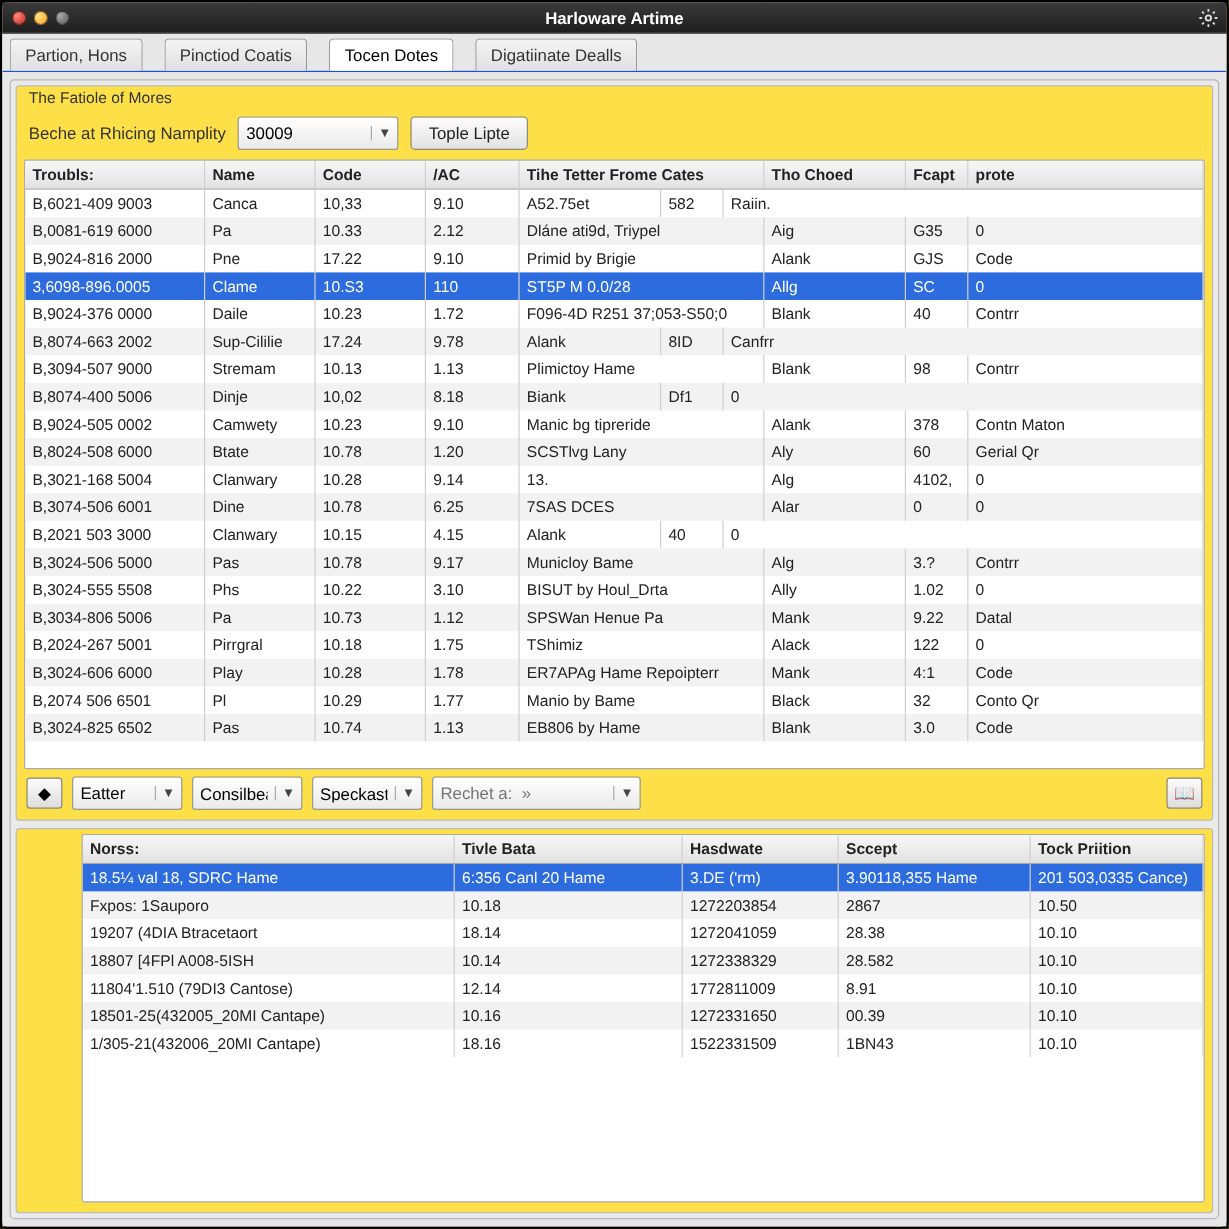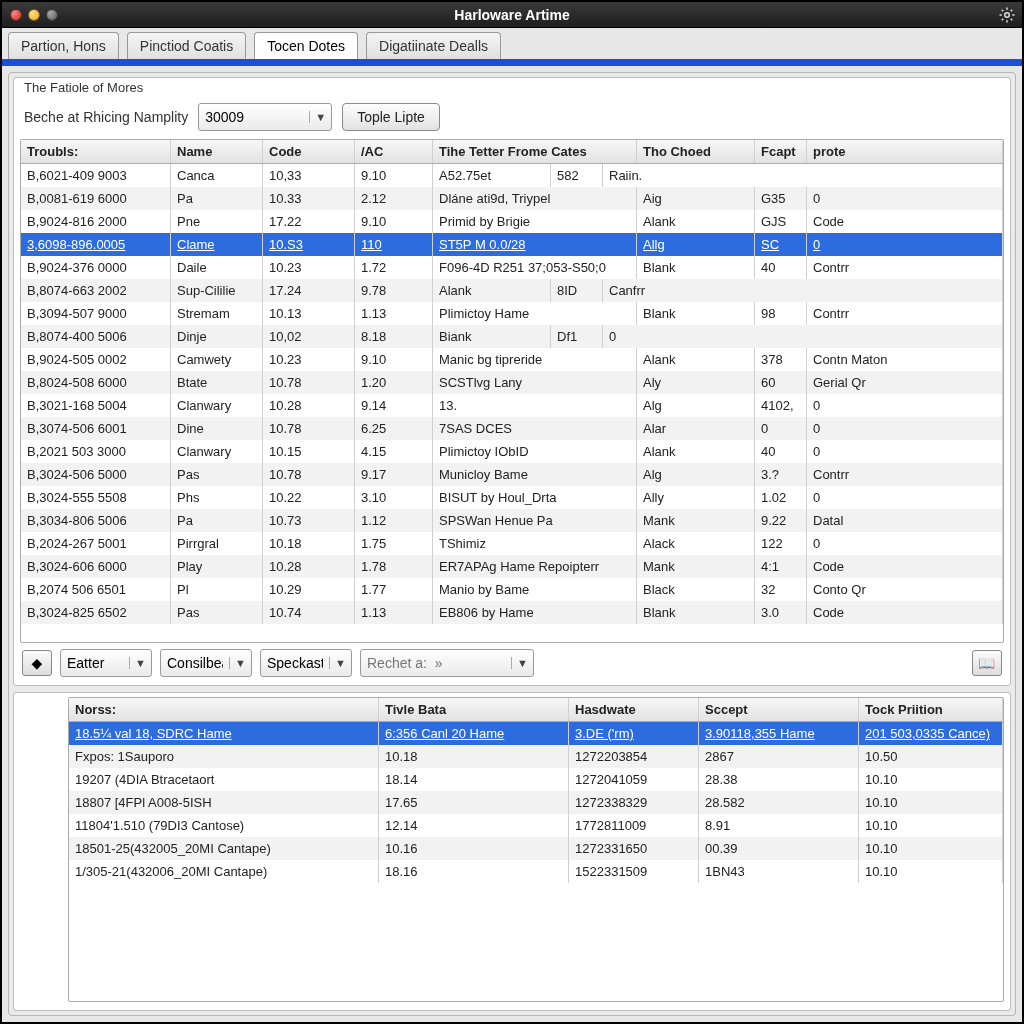--- a/index.html
+++ b/index.html
@@ -7,46 +7,46 @@
   .window { width: 1024px; height: 1024px; background: #e7e7e7; border: 2px solid #000; border-radius: 6px; display: flex; flex-direction: column; }
   .titlebar { height: 26px; background: linear-gradient(#3a3a3a,#1e1e1e); display: flex; align-items: center; position: relative; border-bottom: 1px solid #000; }
   .tb-dots { display: flex; gap: 6px; margin-left: 8px; }
   .dot { width: 12px; height: 12px; border-radius: 50%; border:1px solid rgba(0,0,0,.5);}
   .dot.red{background:radial-gradient(circle at 30% 30%,#ff8a80,#c62828);}
   .dot.yel{background:radial-gradient(circle at 30% 30%,#ffe082,#f9a825);}
   .dot.gry{background:radial-gradient(circle at 30% 30%,#aaa,#555);}
   .title { position:absolute; left:0; right:0; text-align:center; color:#fff; font-weight:bold; font-size:14px; }
   .tb-gear { position:absolute; right:6px; top:4px; width:18px; height:18px; color:#eee; }
   .content { flex:1; display:flex; flex-direction:column; background:#e7e7e7; padding:0; overflow:hidden;}
-  .tabbar { display:flex; gap:8px; padding:4px 6px 0 6px; border-bottom:7px solid #1d4ed8; background:#e7e7e7;}
+  .tabbar { display:flex; gap:18px; padding:4px 6px 0 6px; border-bottom:1px solid #1d4ed8; background:#e7e7e7;}
   .tab { padding:5px 12px; border:1px solid #999; border-bottom:none; font-size:14px; color:#333; background:linear-gradient(#f4f4f4,#e0e0e0); border-radius:4px 4px 0 0;}
   .tab.active { background:#fff; color:#000; }
   .workpane { flex:1; margin:6px; background:#eaeaea; border:1px solid #b5b5b5; border-radius:4px; padding:4px; display:flex; flex-direction:column; overflow:hidden;}
-  .panel { border:1px solid #bbb; background:#ffffff; border-radius:3px; padding:4px 6px 8px 6px; display:flex; flex-direction:column; overflow:hidden;}
+  .panel { border:1px solid #bbb; background:#fde047; border-radius:3px; padding:4px 6px 8px 6px; display:flex; flex-direction:column; overflow:hidden;}
   .panel.top { flex:1.6; margin-bottom:6px; }
   .panel.bottom { flex:0.82; }
   .legend { font-size:13px; color:#333; margin:-2px 0 6px 4px; }
   .formrow { display:flex; align-items:center; gap:10px; margin:2px 0 8px 4px; }
   .formrow label { font-size:14px; color:#333; }
   .combo { display:flex; align-items:center; border:1px solid #999; background:linear-gradient(#fff,#eaeaea); border-radius:3px; height:28px; }
   .combo input { border:none; background:transparent; padding:0 6px; font-size:14px; width:110px; outline:none; }
   .combo .arrow { width:22px; text-align:center; border-left:1px solid #aaa; font-size:11px; color:#444; }
   .btn { height:28px; padding:0 14px; border:1px solid #8a8a8a; border-radius:4px; background:linear-gradient(#fdfdfd,#e2e2e2); font-size:14px; color:#222;}
   .subtabs { display:flex; border:1px solid #9a9a9a; border-radius:3px; overflow:hidden; margin-bottom:6px;}
   .subtab { flex:1; text-align:center; padding:6px 4px; font-size:14px; background:linear-gradient(#f3f3f3,#d9d9d9); border-right:1px solid #9a9a9a; color:#333; font-weight:bold;}
   .subtab:last-child{border-right:none;}
   .subtab.active{ background:#fff;}
   .tablewrap { border:1px solid #aaa; background:#fff; border-radius:2px; overflow:hidden; display:flex; flex-direction:column;}
   .thead, .trow { display:flex;align-items:flex-end; }
   .thead { background:linear-gradient(#f7f7f7,#e2e2e2); border-bottom:1px solid #aaa;}
   .th, .td { padding:4px 6px; font-size:13px; border-right:1px solid #d0d0d0; overflow:hidden; white-space:nowrap; text-overflow:ellipsis; color:#222;}
   .th { font-weight:bold; color:#222;}
   .tbody { overflow-y:auto; }
   .trow:nth-child(even){ background:#f2f2f2; }
-  .trow.selected { background:#2d6cdf !important; color:#fff;text-decoration:underline; }
+  .trow.selected { background:#2d6cdf !important; color:#fff; }
   .trow.selected .td { color:#fff; }
   
   .c0{width:150px}.c1{width:92px}.c2{width:92px}.c3{width:78px}.c4{width:204px}.c5{width:118px}.c6{width:52px}.c7{flex:1}
   
   .b0{width:310px}.b1{width:190px}.b2{width:130px}.b3{width:160px}.b4{flex:1}
   .toolbar { display:flex; align-items:center; gap:8px; padding:6px 2px 0 2px; }
   .sqbtn{ width:30px; height:26px; border:1px solid #888; border-radius:3px; background:linear-gradient(#fcfcfc,#ddd); display:flex; align-items:center; justify-content:center; font-size:14px;}
   .toolbar .combo input { width:68px; }
   .toolbar .combo.wide input { width:150px; color:#888;}
   .spacer{flex:1;}
@@ -220,21 +220,20 @@
                 <div class="td c4">7SAS DCES</div>
                 <div class="td c5">Alar</div>
                 <div class="td c6">0</div>
                 <div class="td c7">0</div>
               </div>
               <div class="trow">
                 <div class="td c0">B,2021 503 3000</div>
                 <div class="td c1">Clanwary</div>
                 <div class="td c2">10.15</div>
                 <div class="td c3">4.15</div>
-                <div class="td c4">Plimictoy IObID</div>
                 <div class="td c5">Alank</div>
                 <div class="td c6">40</div>
                 <div class="td c7">0</div>
               </div>
               <div class="trow">
                 <div class="td c0">B,3024-506 5000</div>
                 <div class="td c1">Pas</div>
                 <div class="td c2">10.78</div>
                 <div class="td c3">9.17</div>
                 <div class="td c4">Municloy Bame</div>
@@ -358,21 +357,21 @@
               </div>
               <div class="trow">
                 <div class="td b0">19207 (4DIA Btracetaort</div>
                 <div class="td b1">18.14</div>
                 <div class="td b2">1272041059</div>
                 <div class="td b3">28.38</div>
                 <div class="td b4">10.10</div>
               </div>
               <div class="trow">
                 <div class="td b0">18807 [4FPl  A008-5ISH</div>
-                <div class="td b1">17.65</div>
+                <div class="td b1">10.14</div>
                 <div class="td b2">1272338329</div>
                 <div class="td b3">28.582</div>
                 <div class="td b4">10.10</div>
               </div>
               <div class="trow">
                 <div class="td b0">11804'1.510 (79DI3 Cantose)</div>
                 <div class="td b1">12.14</div>
                 <div class="td b2">1772811009</div>
                 <div class="td b3">8.91</div>
                 <div class="td b4">10.10</div>

